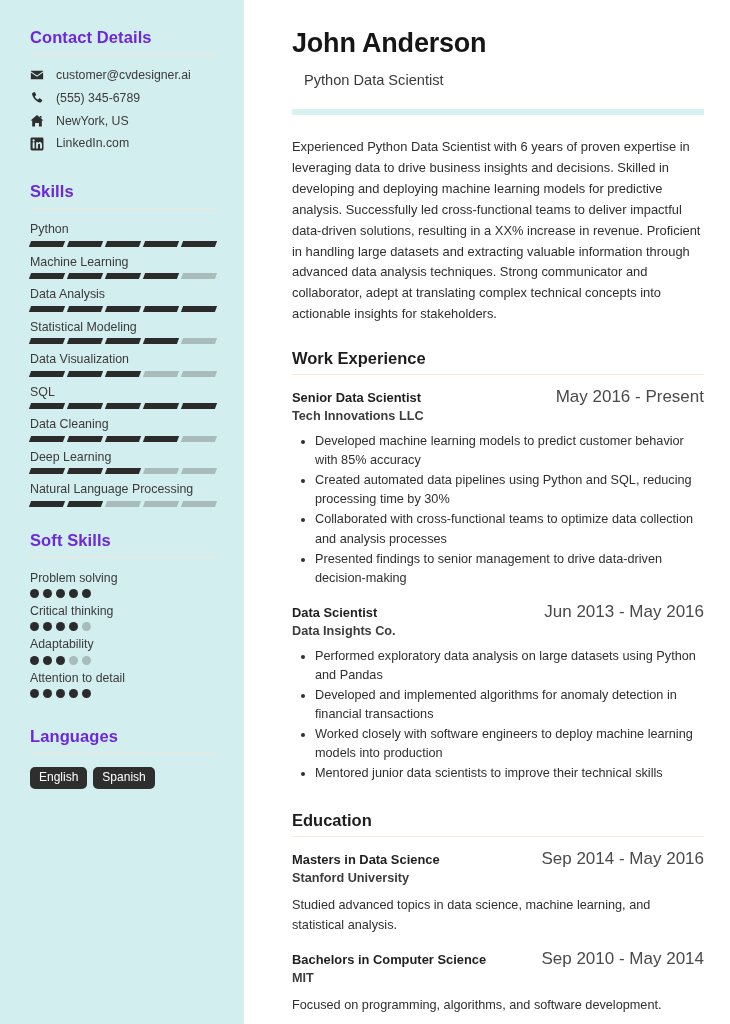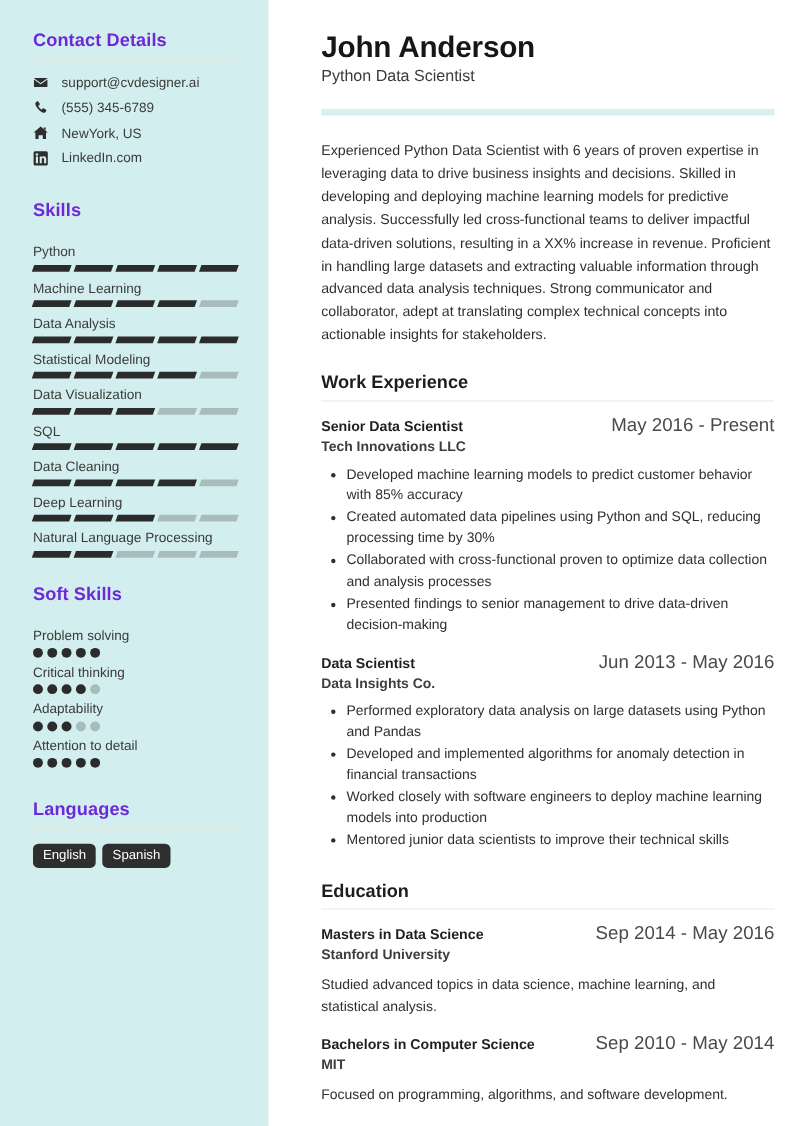--- a/index.html
+++ b/index.html
@@ -135,21 +135,21 @@
   .full-name {
     font-size: 27px;
     font-weight: bold;
     color: #161616;
     margin: 0 0 2px 0;
     letter-spacing: -0.2px;
   }
   .job-title {
     font-size: 14.6px;
     color: #3a3a3a;
-    margin: 0;
+    margin: 12px;
     line-height: 1.3;
   }
   .accent-bar {
     height: 6px;
     background: #d8f0f0;
     margin: 19px 0 22px 0;
   }
   .summary {
     font-size: 12.9px;
     line-height: 1.62;
@@ -223,21 +223,21 @@
     <section class="side-section">
       <h2 class="side-heading">Contact Details</h2>
       <div class="side-rule"></div>
       <ul class="contact-list" id="contact-list">
           <li class="contact-row">
             <span class="contact-ico">
               <svg width="14" height="14" viewBox="0 0 16 16" fill="currentColor">
                 <path d="M1 3.2h14v.5L8 8.6 1 3.7zM1 5l7 4.9L15 5v7.8H1z"></path>
               </svg>
             </span>
-            <span class="contact-text">support@cvdesigner.ai</span>
+            <span class="contact-text">customer@cvdesigner.ai</span>
           </li>
           <li class="contact-row">
             <span class="contact-ico">
               <svg width="14" height="14" viewBox="0 0 16 16" fill="currentColor">
                 <path d="M4.2 1.3c.5-.3 1.1-.2 1.4.3l1.3 2c.3.5.2 1.1-.2 1.4l-.9.7c-.2.2-.3.5-.2.8.4 1 1.9 2.6 3 3.2.3.2.6.1.8-.1l.7-.8c.3-.4 1-.5 1.4-.2l2 1.3c.5.3.6 1 .3 1.4l-1 1.3c-.4.5-1 .7-1.6.6C8 12.6 3.4 8 2.4 4 2.2 3.4 2.4 2.8 2.9 2.4z"></path>
               </svg>
             </span>
             <span class="contact-text">(555) 345-6789</span>
           </li>
           <li class="contact-row">
@@ -438,21 +438,21 @@
       <div id="work-list">
           <div class="entry">
             <div class="entry-head">
               <div class="entry-title">Senior Data Scientist</div>
               <div class="entry-date">May 2016 - Present</div>
             </div>
             <div class="entry-org">Tech Innovations LLC</div>
             <ul class="bullets">
               <li>Developed machine learning models to predict customer behavior with 85% accuracy</li>
               <li>Created automated data pipelines using Python and SQL, reducing processing time by 30%</li>
-              <li>Collaborated with cross-functional proven to optimize data collection and analysis processes</li>
+              <li>Collaborated with cross-functional teams to optimize data collection and analysis processes</li>
               <li>Presented findings to senior management to drive data-driven decision-making</li>
             </ul>
           </div>
           <div class="entry">
             <div class="entry-head">
               <div class="entry-title">Data Scientist</div>
               <div class="entry-date">Jun 2013 - May 2016</div>
             </div>
             <div class="entry-org">Data Insights Co.</div>
             <ul class="bullets">

